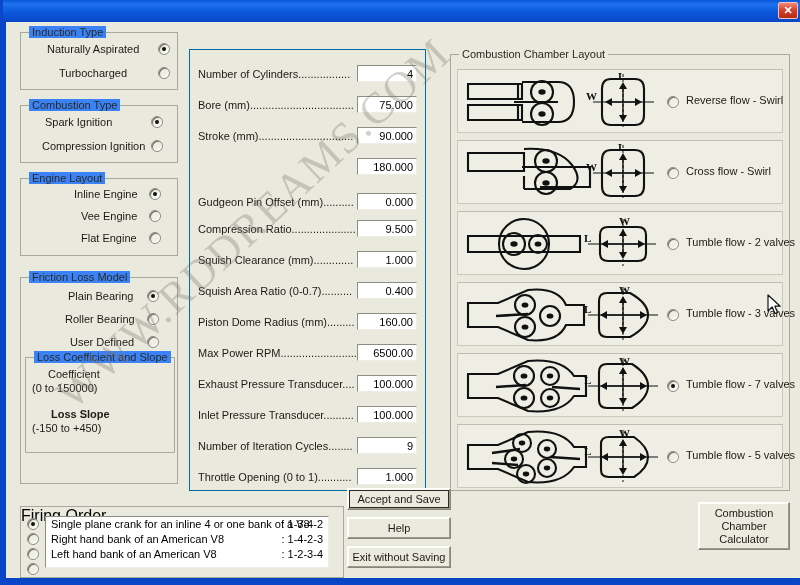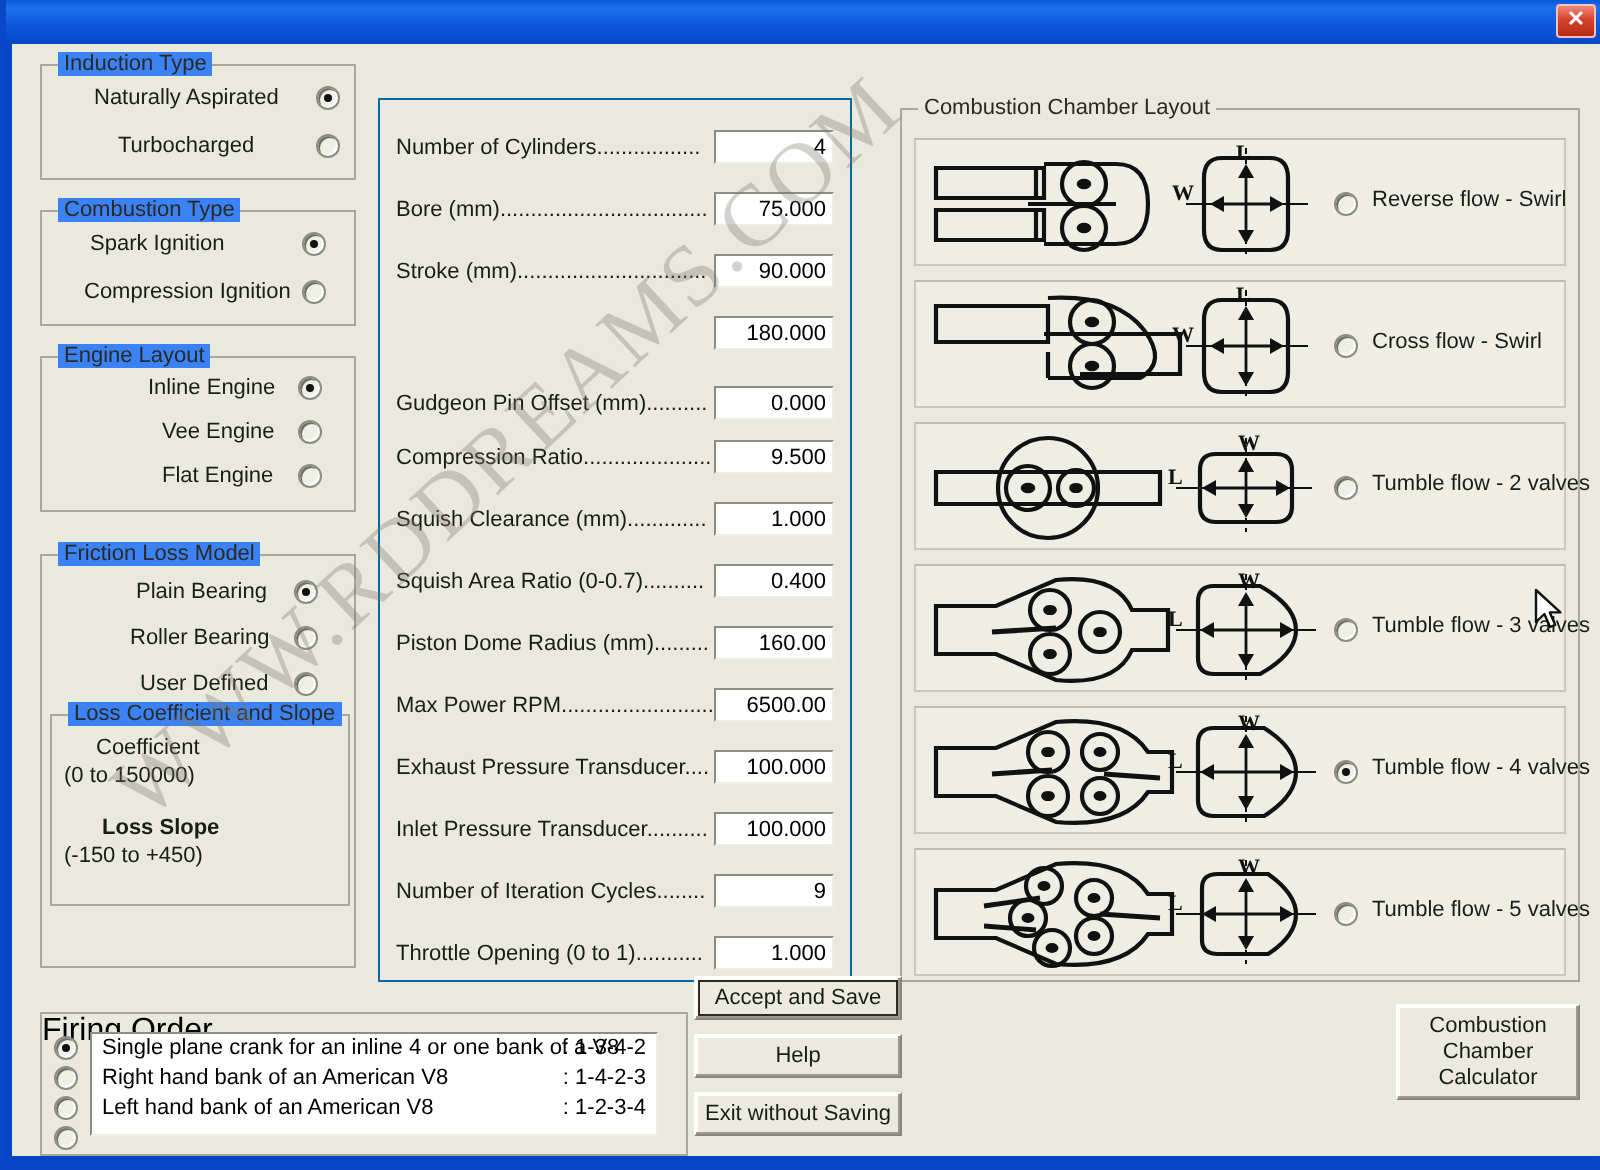--- a/index.html
+++ b/index.html
@@ -385,21 +385,21 @@
           <g fill="#111" stroke="none">
             <path d="M161 11 l4 7 l-8 0 Z"></path>
               <path d="M161 49 l4 -7 l-8 0 Z"></path>
             <path d="M138 30 l7 4 l0 -8 Z"></path>
               <path d="M185 30 l-7 4 l0 -8 Z"></path>
           </g>
           <text x="157" y="9" font-family="Liberation Serif, serif" font-size="11" font-weight="bold" fill="#111">W</text>
           <text x="122" y="28" font-family="Liberation Serif, serif" font-size="11" font-weight="bold" fill="#111">L</text>
         </svg>
         <span class="radio ccrad on"></span>
-        <span class="cclab">Tumble flow - 4 valves</span>
+        <span class="cclab">Tumble flow - 7 valves</span>
       </div>
 
       <div class="ccrow" style="top:369px;">
         <svg width="200" height="60" viewBox="0 0 200 60">
           <g fill="none" stroke="#111" stroke-width="2.1">
             <path d="M6 18 L6 42 L36 42 L66 55 Q100 58 112 40 L124 40 L124 20 L112 20 Q100 2 66 5 L36 18 Z"></path>
             <circle cx="60" cy="16" r="9"></circle>
             <circle cx="52" cy="32" r="9"></circle>
             <circle cx="64" cy="47" r="9"></circle>
             <circle cx="85" cy="22" r="9"></circle>

